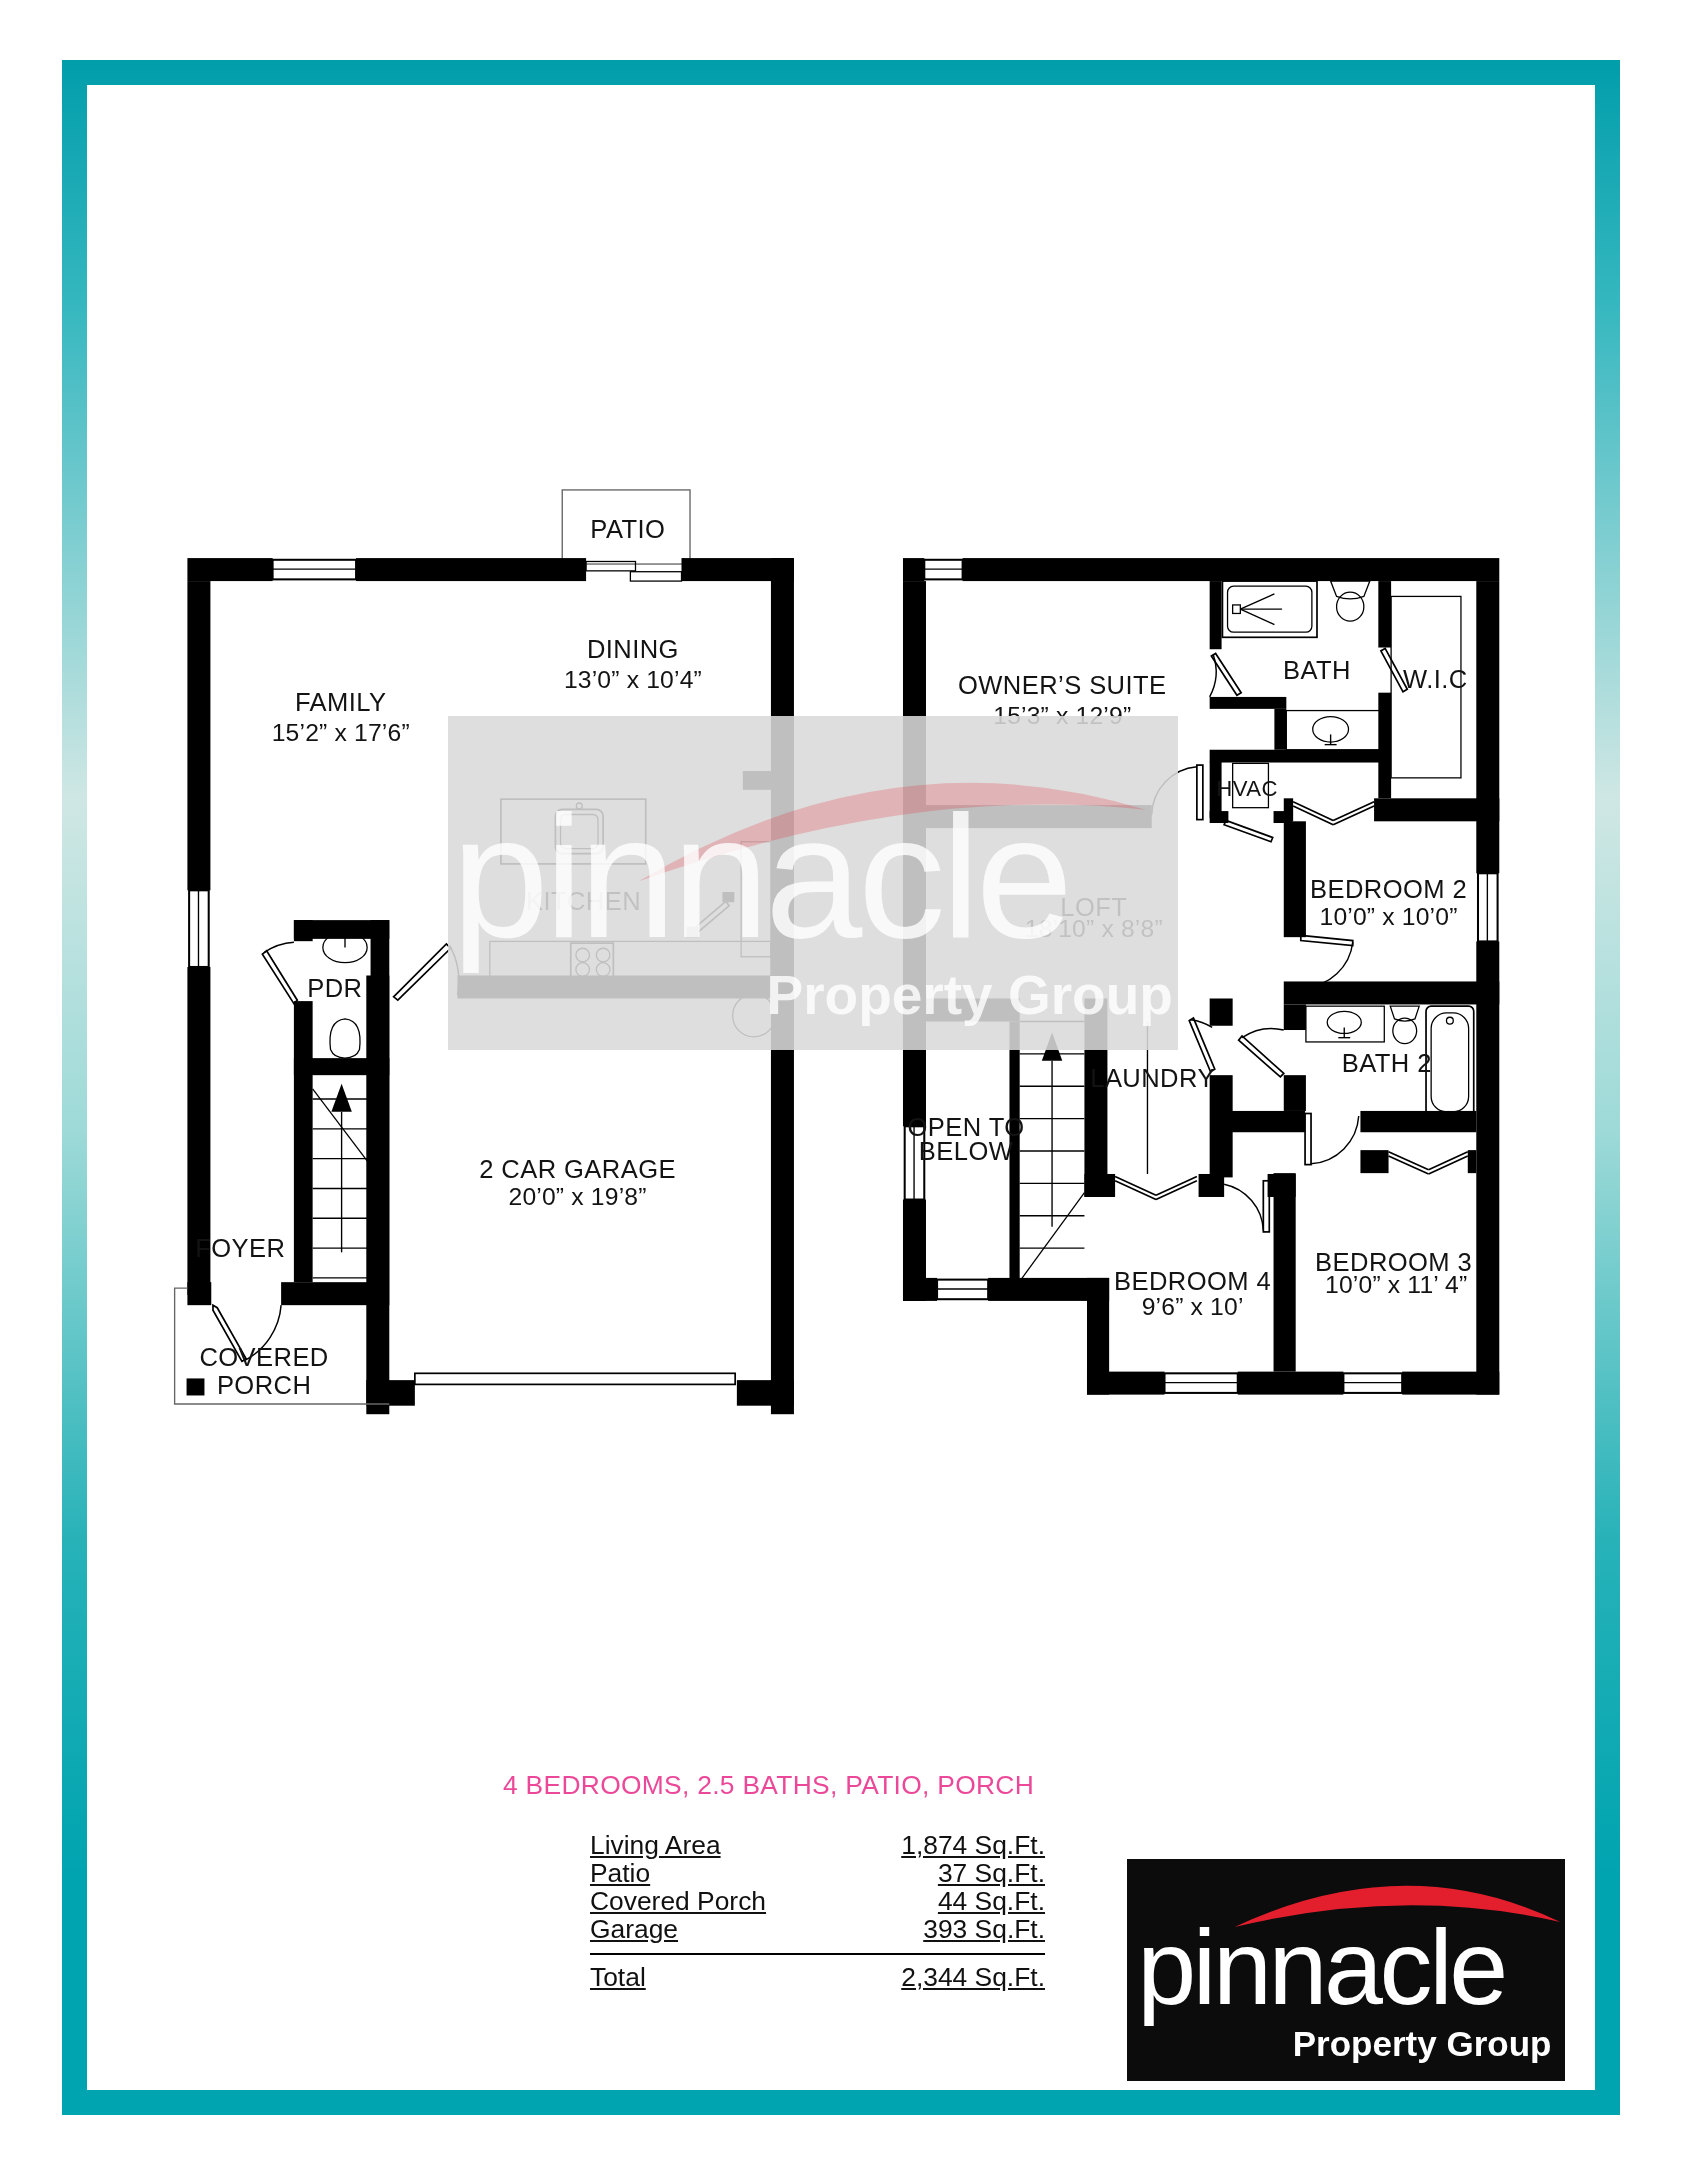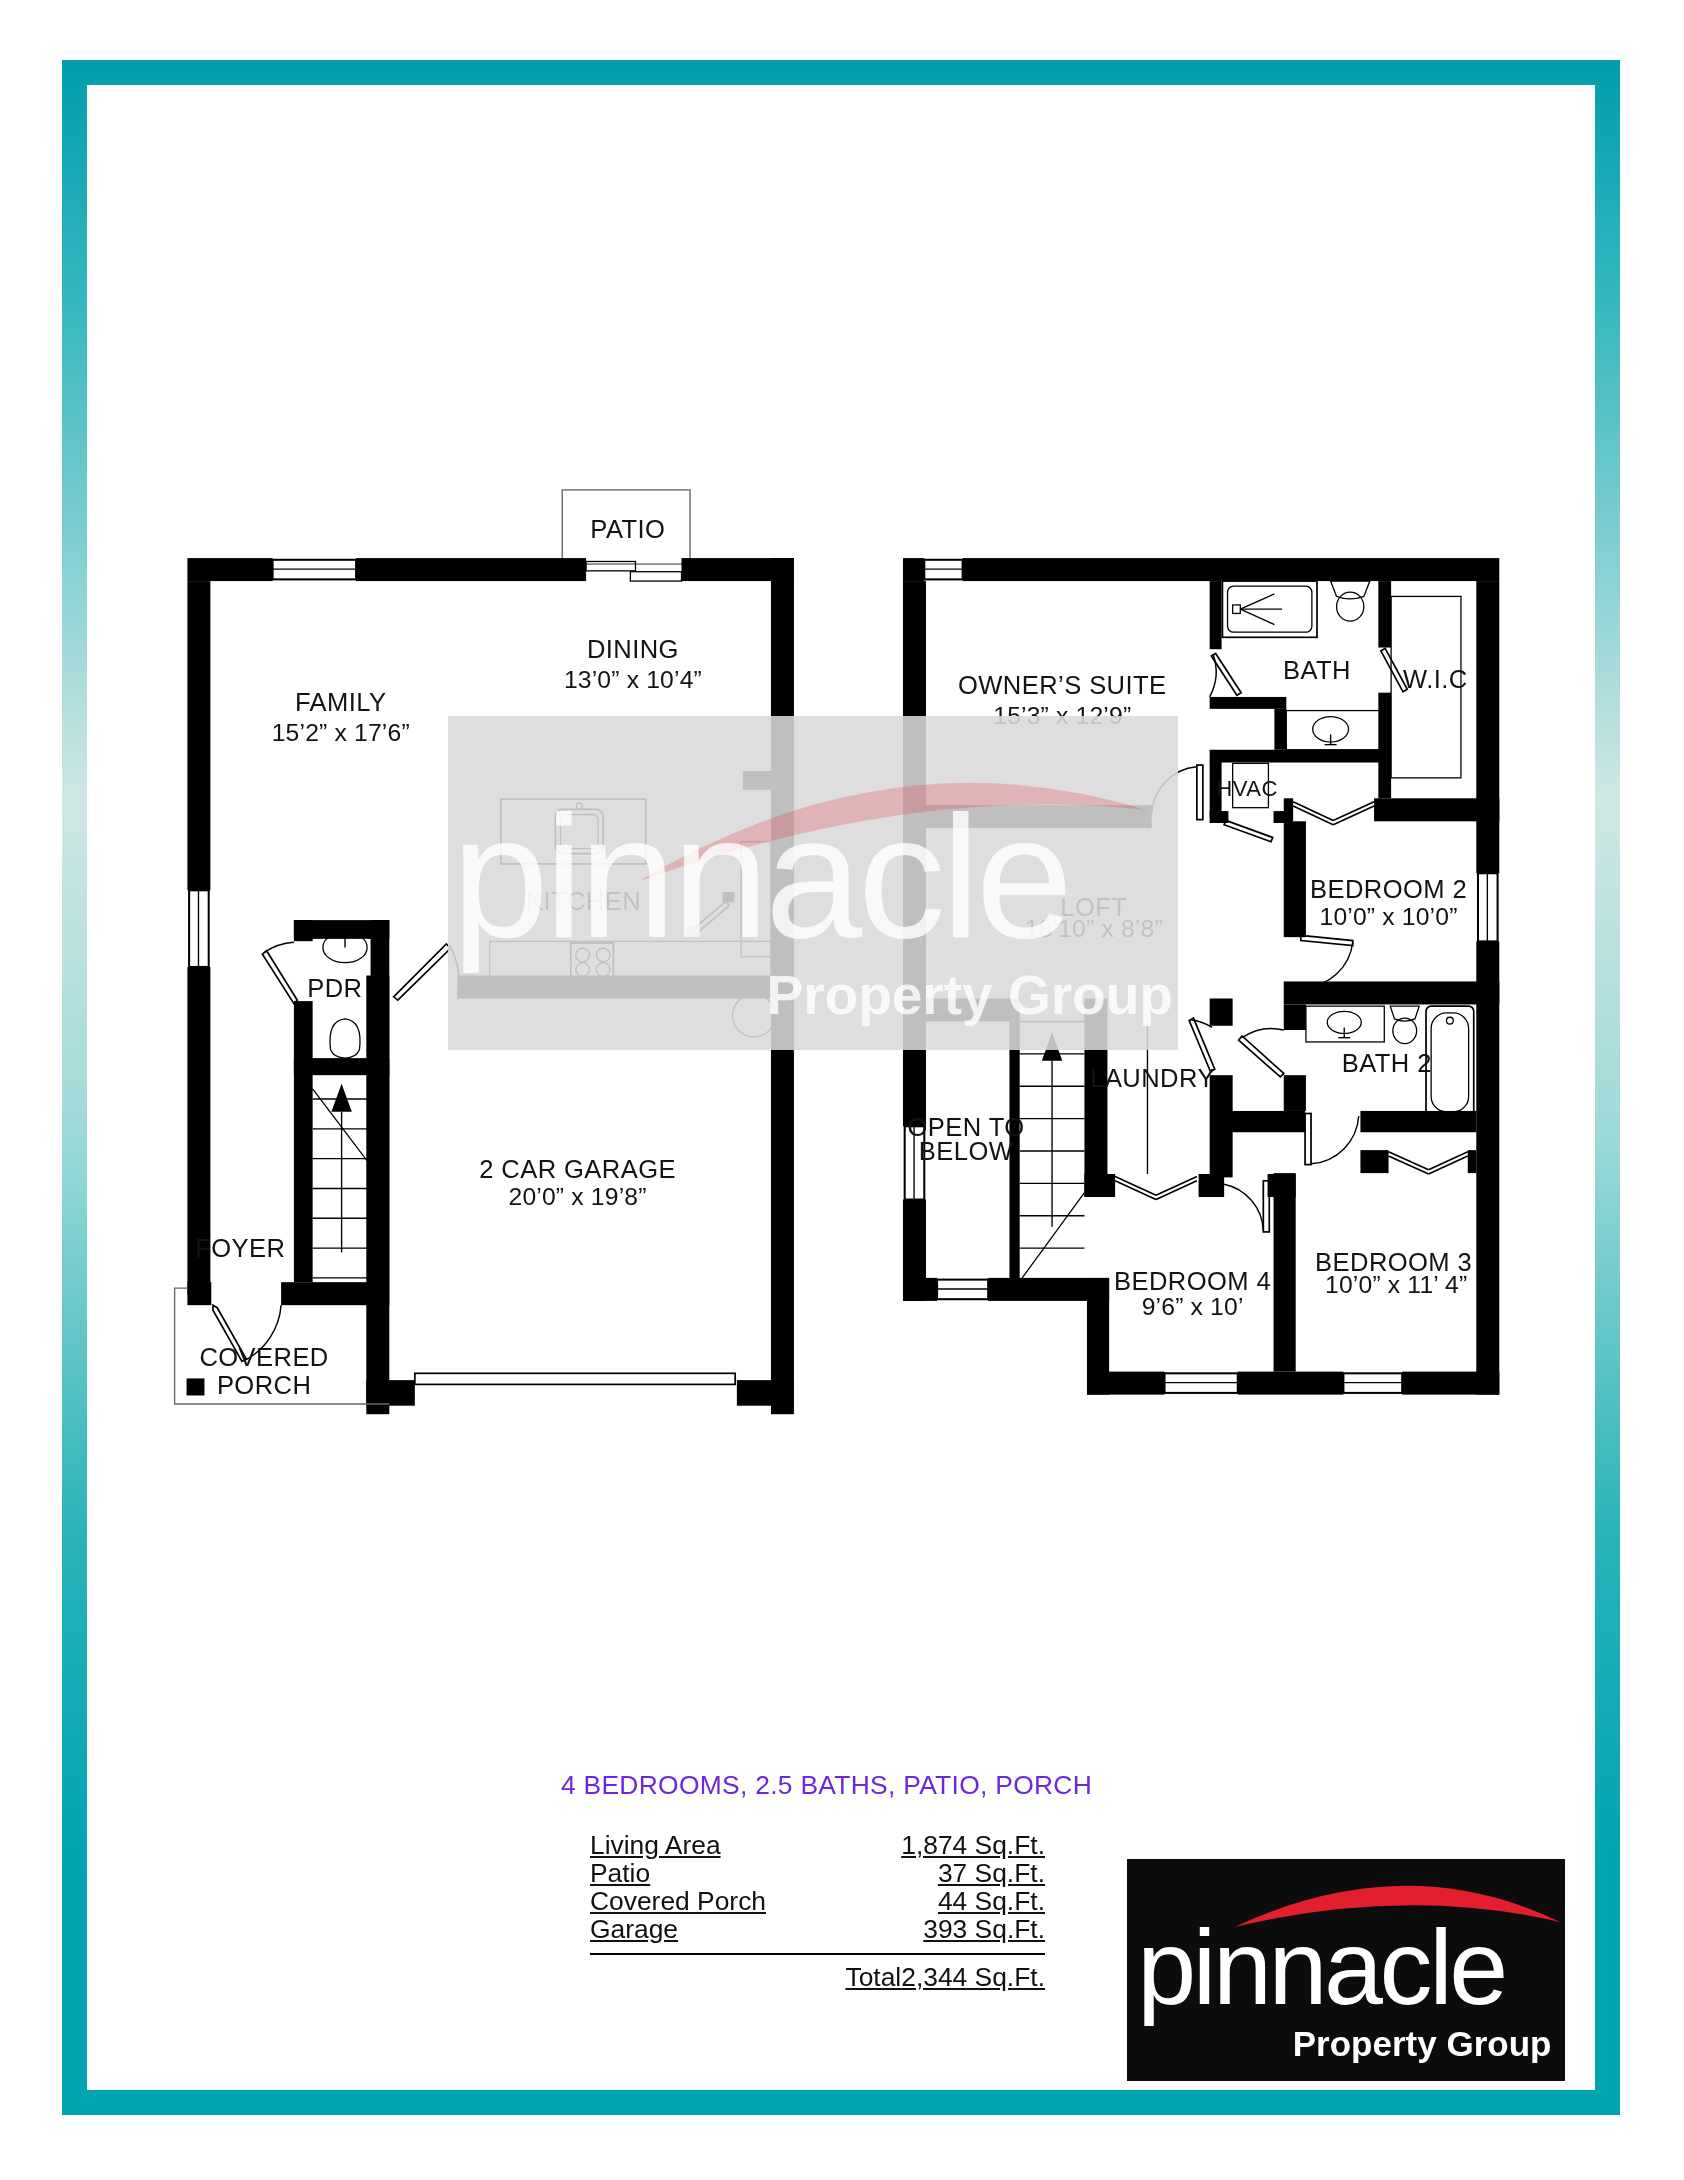--- a/index.html
+++ b/index.html
@@ -25,26 +25,26 @@
   .arrow{fill:#000;}
   
   .watermark{position:absolute;left:448px;top:716px;width:730px;height:334px;
              background:rgba(217,217,217,.88);overflow:hidden;}
   .wm-arc{position:absolute;left:0;top:0;width:730px;height:334px;}
   .wm-name{position:absolute;left:3.4px;top:73px;font-size:175px;line-height:1;letter-spacing:-4.3px;
            color:rgba(255,255,255,.8);white-space:nowrap;}
   .wm-tag{position:absolute;right:5.1px;top:252px;font-size:55px;font-weight:bold;line-height:1;
           color:rgba(255,255,255,.8);white-space:nowrap;}
   
-  .headline{position:absolute;left:503px;top:1770px;width:647px;text-align:center;
-            font-size:26.4px;color:#6d28d9;letter-spacing:0.3px;}
+  .headline{position:absolute;left:503px;top:1770px;width:647px;
+            font-size:26.4px;color:#ec4899;letter-spacing:0.3px;}
   .areas{position:absolute;left:590px;top:1831px;width:455px;font-size:26.4px;color:#111;text-decoration:underline;}
   .arow{display:flex;justify-content:space-between;height:28px;line-height:28px;}
   .rule{border-top:2.6px solid #000;margin-top:10.2px;margin-bottom:3.4px;}
-  .trow{display:flex;justify-content:flex-end;height:29px;line-height:29px;margin-top:8px;}
+  .trow{display:flex;justify-content:space-between;height:29px;line-height:29px;margin-top:8px;}
   
   .logo{position:absolute;left:1127px;top:1859px;width:438px;height:222px;background:#0c0c0c;}
   .logo svg{position:absolute;left:0;top:0;}
   .logo-name{position:absolute;left:10.2px;top:55px;font-size:106px;line-height:1;letter-spacing:-3.4px;
              color:#fff;white-space:nowrap;}
   .logo-tag{position:absolute;right:13.6px;top:167px;font-size:35px;font-weight:bold;line-height:1;
             color:#fff;white-space:nowrap;}
 </style>
 </head>
 <body>

